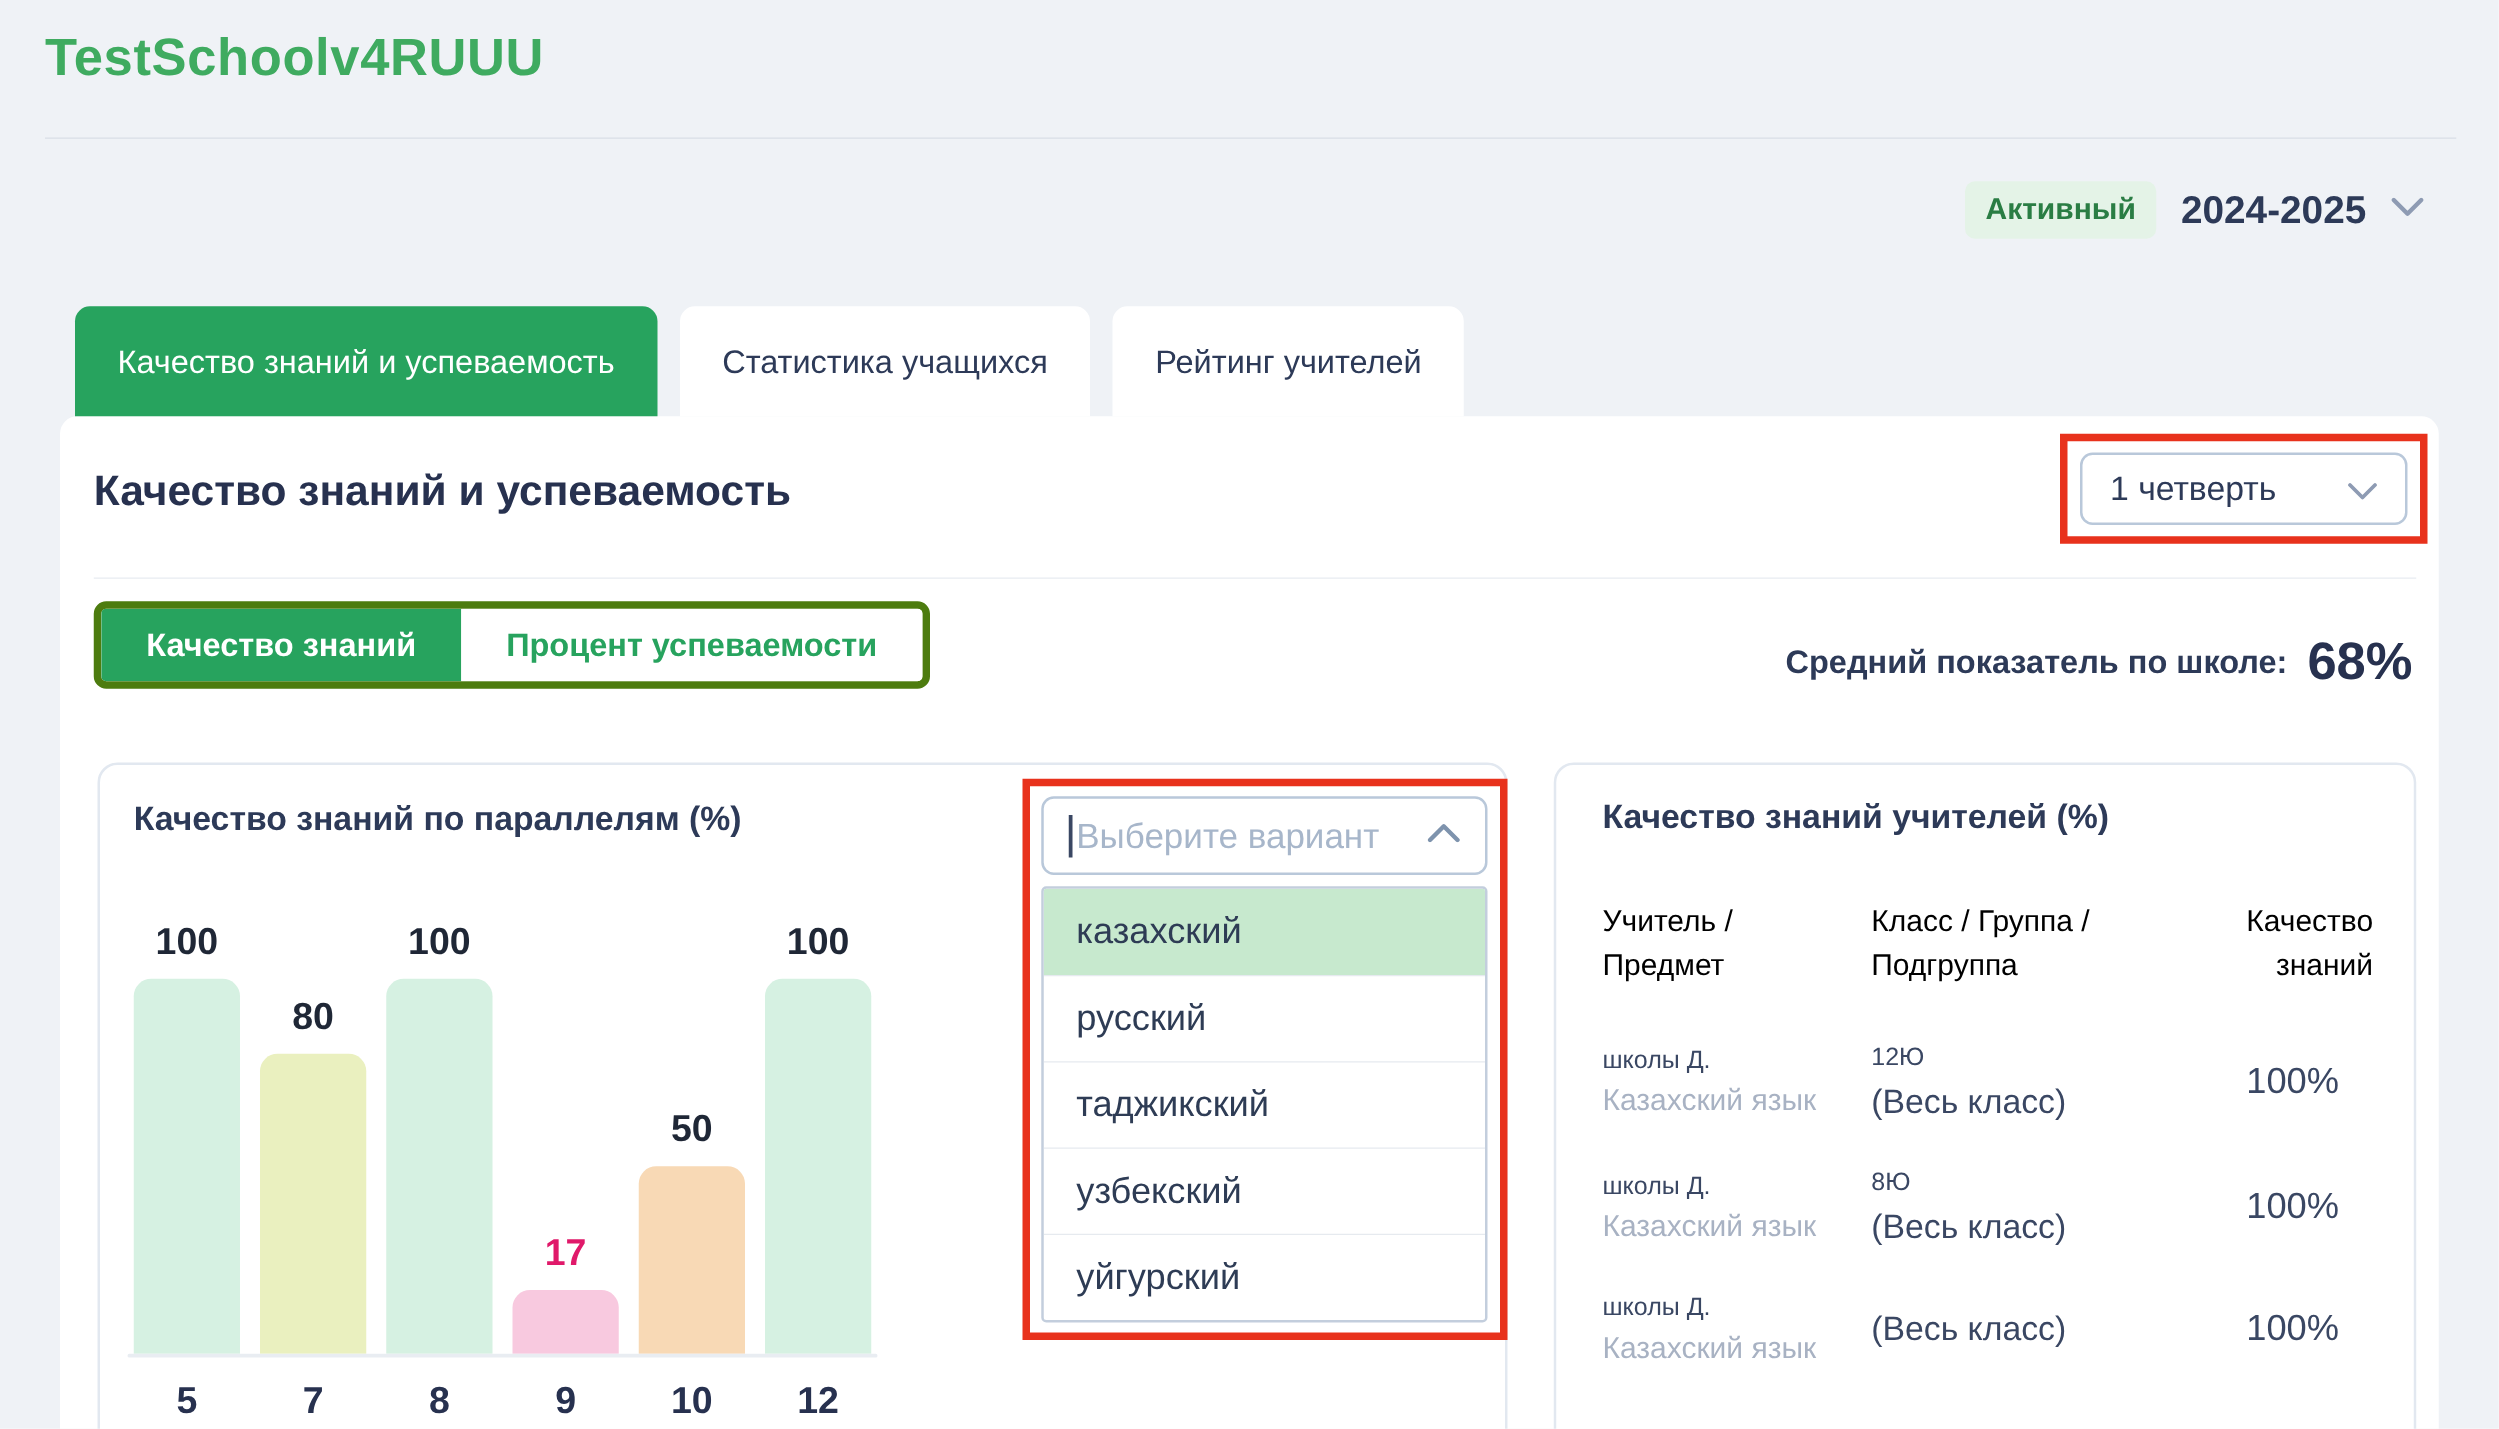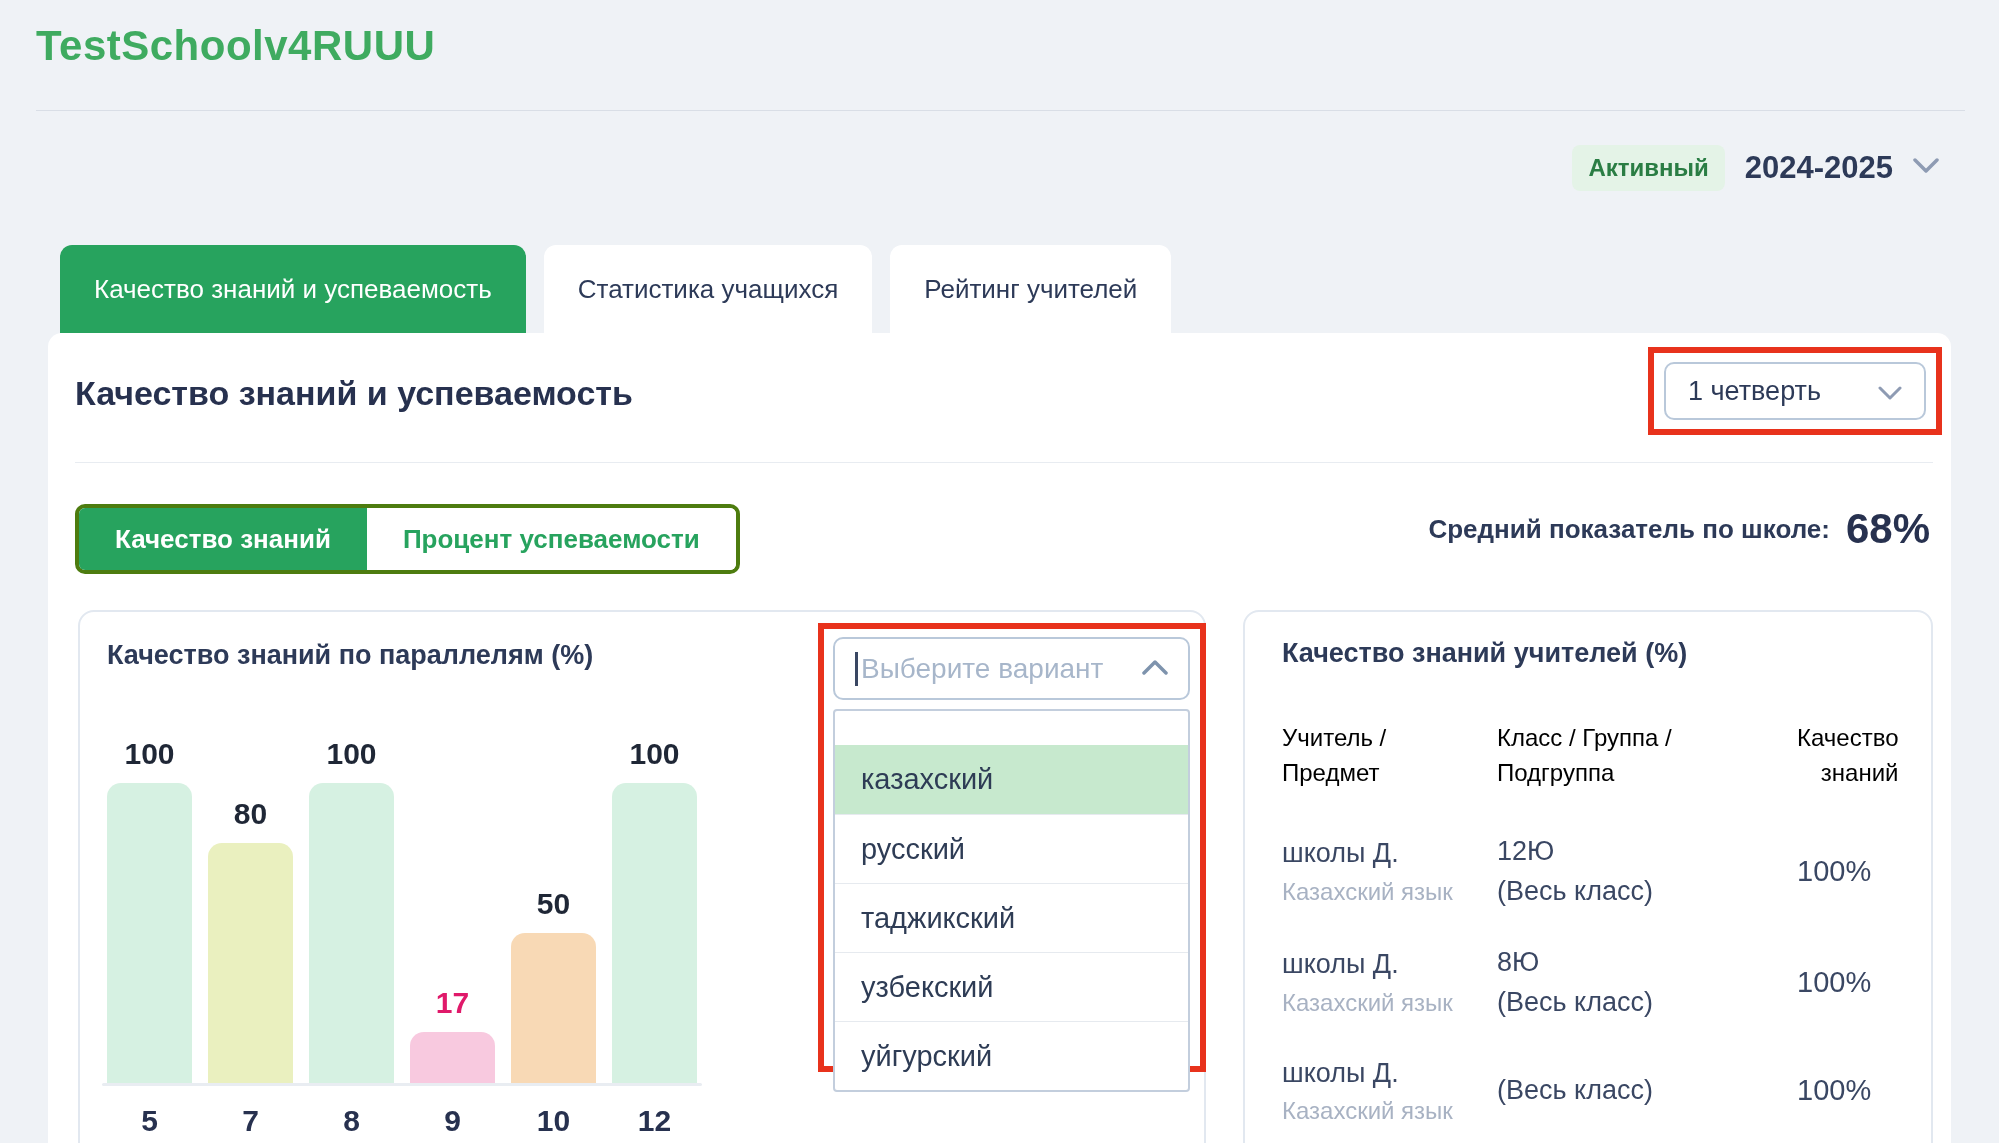--- a/index.html
+++ b/index.html
@@ -59,22 +59,22 @@
   .annotation-box { position:absolute; border:6px solid #e8321c; z-index:6; }
   .annotation-quarter { left:1648px; top:347px; width:294px; height:88px; }
   .quarter-select {
     position:absolute; left:10px; top:9px; width:262px; height:58px;
     background:#fff; border:2px solid #b9c8da; border-radius:10px;
     display:flex; align-items:center; justify-content:space-between;
     padding:0 22px; font-size:27px; color:#2d3a58; cursor:pointer;
   }
   
   .toggle-group {
-    position:absolute; left:75px; top:504px; z-index:2;
-    display:flex; height:70px; border:4px solid #4d7c0f;
+    position:absolute; left:75px; top:481px; z-index:2;
+    display:flex; height:70px; border:6px solid #4d7c0f;
     border-radius:10px; overflow:hidden; background:#fff;
   }
   .toggle-btn {
     display:flex; align-items:center; padding:0 36px;
     font-size:26px; font-weight:600; cursor:pointer; white-space:nowrap;
   }
   .toggle-btn.active { background:#27a35e; color:#fff; }
   .toggle-btn.inactive { background:#fff; color:#27a35e; }
   
   .average-row {
@@ -118,34 +118,34 @@
   .lang-placeholder { font-size:28px; color:#a7b6ca; flex:1; }
   .lang-options {
     position:absolute; left:9px; top:80px; width:357px;
     background:#fff; border:2px solid #c3cedd; border-radius:4px;
     overflow:hidden;
   }
   .lang-option {
     height:69px; display:flex; align-items:center; padding-left:26px;
     font-size:29px; color:#2e3c55; border-top:1px solid #e6eaef; cursor:pointer;
   }
-  .lang-option:first-child { border-top:none;margin-top:34px; }
+  .lang-option:first-child { border-top:none; }
   .lang-option.highlighted { background:#c7e9ce; }
   
   .teachers-table { margin-top:52px; }
   .t-header {
     display:grid; grid-template-columns:215px 300px 1fr;
     font-size:24px; line-height:1.45; color:#000000; margin-bottom:40px;
   }
   .t-header .col3 { text-align:right; padding-right:42px; }
   .t-row {
     display:grid; grid-template-columns:215px 300px 1fr;
     margin-bottom:30px; align-items:center;
   }
-  .t-line1 { font-size:27px; color:#3a4763; font-weight:500; line-height:1.55; }
+  .t-line1 { font-size:20px; color:#3a4763; font-weight:500; line-height:1.55; }
   .t-line2 { font-size:24px; color:#a8b2c3; line-height:1.4; }
   .t-class2 { font-size:27px; color:#3a4763; font-weight:500; line-height:1.45; }
   .t-quality { font-size:29px; color:#3a4763; text-align:right; padding-right:42px; }
 </style>
 </head>
 <body>
 
 <div class="app-title">TestSchoolv4RUUU</div>
 <div class="header-divider"></div>
 

